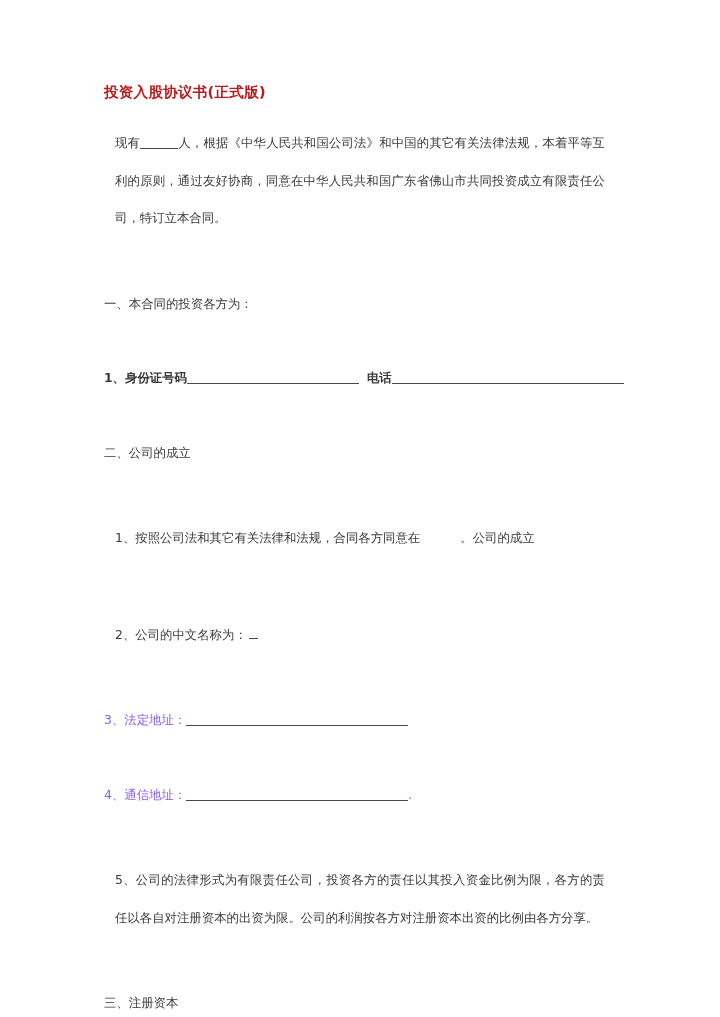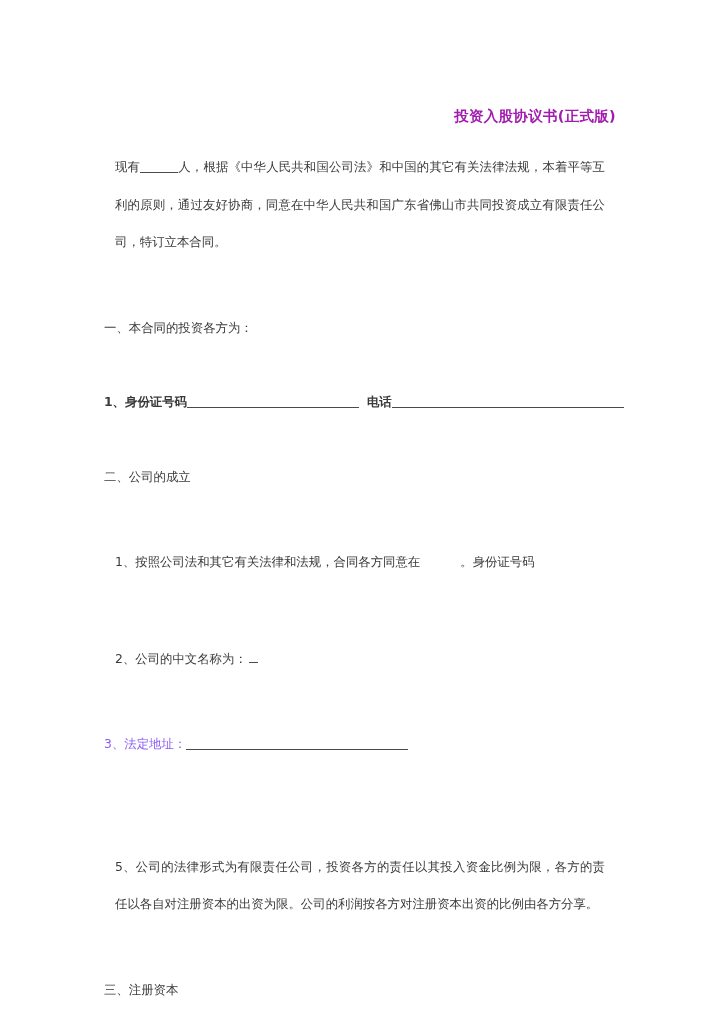--- a/index.html
+++ b/index.html
@@ -23,27 +23,27 @@
     background: #ffffff;
   }
   .content {
     position: absolute;
     left: 104px;
     top: 0;
     width: 512px;
   }
 
   .doc-title {
-    text-align: right;
+    text-align: left;
     font-size: 14.5px;
     font-weight: bold;
-    color: #a21caf;
+    color: #b91c1c;
     letter-spacing: 0.3px;
     margin: 0;
-    padding-top: 108px;
+    padding-top: 84px;
     padding-bottom: 0;
     line-height: 1.2;
   }
 
   .para {
     font-size: 12.4px;
     line-height: 37.5px;
     color: #3a3a3a;
     margin: 11px;
     text-align: justify;
@@ -138,32 +138,33 @@
     <div class="field-row"><span class="field-label">1、</span><span class="field-label">身份证号码</span><span class="rule rule-id"></span><span class="spacer-col"></span><span class="field-label">电话</span><span class="rule rule-phone"></span></div>
 
 
 
     <div class="block-gap-lg"></div>
 
     <div class="heading-line">二、公司的成立</div>
 
     <div class="block-gap-lg"></div>
 
-    <div class="para"><span>1、按照公司法和其它有关法律和法规，合同各方同意在</span><span class="gap-blank"></span><span>。身份证号码</span></div>
+    <div class="para"><span>1、按照公司法和其它有关法律和法规，合同各方同意在</span><span class="gap-blank"></span><span>。公司的成立</span></div>
 
     <div class="block-gap-lg"></div>
 
     <div class="para"><span>2、公司的中文名称为：</span><span class="short-underscore"></span></div>
 
     <div class="block-gap-lg"></div>
 
     <div class="addr-row"><span>3、法定地址：</span><span class="rule rule-addr"></span></div>
 
     <div class="block-gap-lg"></div>
 
+    <div class="addr-row"><span>4、通信地址：</span><span class="rule rule-addr"></span><span>.</span></div>
 
     <div class="block-gap-lg"></div>
 
     <p class="para">5、公司的法律形式为有限责任公司，投资各方的责任以其投入资金比例为限，各方的责任以各自对注册资本的出资为限。公司的利润按各方对注册资本出资的比例由各方分享。</p>
 
     <div class="block-gap-lg"></div>
 
     <div class="heading-line">三、注册资本</div>
 
   </div>

